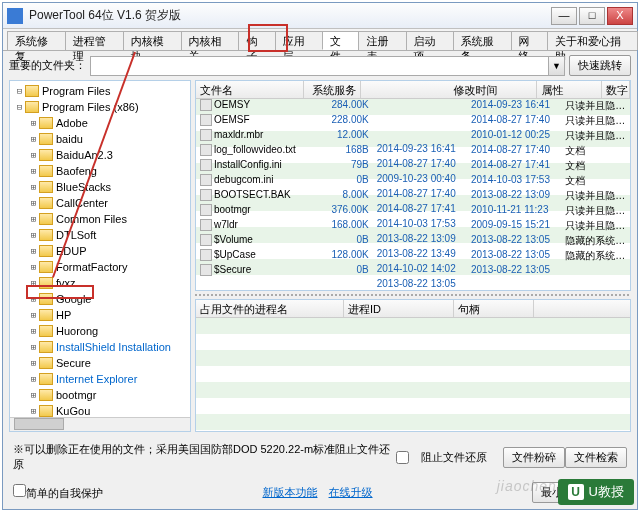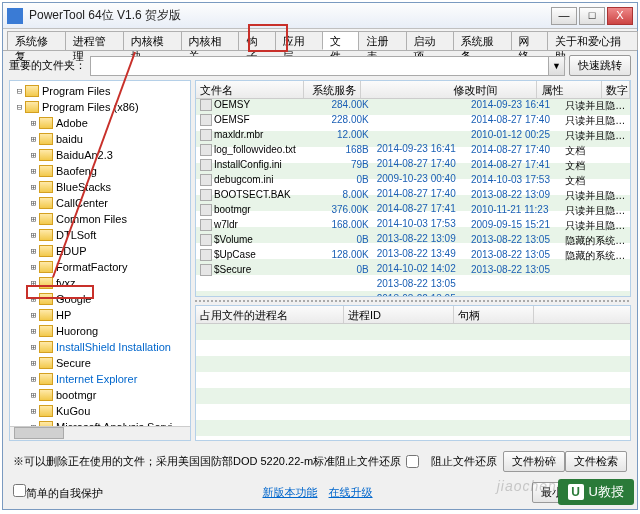--- a/index.html
+++ b/index.html
@@ -37,21 +37,21 @@
 .hdrrow { display: flex; background: linear-gradient(#fbfbfb,#ebebeb); border-bottom: 1px solid #ccc; height: 18px; }
 .hdrcell { border-right: 1px solid #d0d0d0; padding: 2px 4px; font-size: 11px; overflow: hidden; white-space: nowrap; }
 .rows { flex: 1; overflow: hidden; background: repeating-linear-gradient(#e8f4e8 0, #e8f4e8 16px, #fff 16px, #fff 32px); }
 .row { display: flex; height: 15px; align-items: flex-start; font-size: 10px; }
 .cell { padding: 0 4px; overflow: hidden; white-space: nowrap; text-overflow: ellipsis; }
 .fico { display: inline-block; width: 12px; height: 12px; background: #e6e6e6; border: 1px solid #aaa; margin-right: 2px; vertical-align: middle; }
 .divider { height: 2px; background: repeating-linear-gradient(90deg,#aaa 0,#aaa 2px,transparent 2px,transparent 4px); }
 .footer { padding: 6px 10px; font-size: 11px; }
 .footer .row1 { display: flex; align-items: center; margin-bottom: 10px; }
 .footer .row1 .txt { flex: 1; }
-.footer .row1 .cbwrap { display: flex; align-items: center; gap: 12px; margin-right: 6px; }
+.footer .row1 .cbwrap { display: flex; align-items: center; gap: 12px; margin-right: 16px; }
 .footer .row2 { display: flex; align-items: center; }
 .footer .links { flex: 1; text-align: center; }
 .footer .links a { color: #0066cc; text-decoration: underline; margin: 0 4px; cursor: pointer; }
 .redbox1 { position: absolute; border: 2px solid #c8302a; left: 248px; top: 24px; width: 40px; height: 28px; pointer-events: none; z-index: 10;}
 .redbox2 { position: absolute; border: 2px solid #c8302a; left: 26px; top: 285px; width: 68px; height: 14px; pointer-events: none; z-index: 10;}
 .redline { position: absolute; border-left: 2px solid #c8302a; left: 134px; top: 52px; height: 240px; pointer-events: none; transform: rotate(20deg); transform-origin: top; z-index: 10;}
 .watermark { position: absolute; right: 40px; bottom: 20px; color: rgba(120,120,120,.35); font-size: 14px; font-style: italic; pointer-events: none; letter-spacing: 1px;}
 .ubadge { position: absolute; right: 6px; bottom: 9px; padding: 4px 10px; background: #2a7a39; color: #fff; font-size: 13px; border-radius: 3px; display: flex; align-items: center; gap: 5px; }
 .ubadge .u { background: #fff; color: #2a7a39; width: 16px; height: 16px; border-radius: 2px; text-align: center; line-height: 16px; font-weight: bold; font-size: 12px;}
 .c-name { width: 118px; } .c-size { width: 62px; text-align: right; } .c-ct { width: 96px; margin-top: 44px; } .c-mt { width: 96px; } .c-attr { width: 70px; } .c-cnt { width: 30px; }

